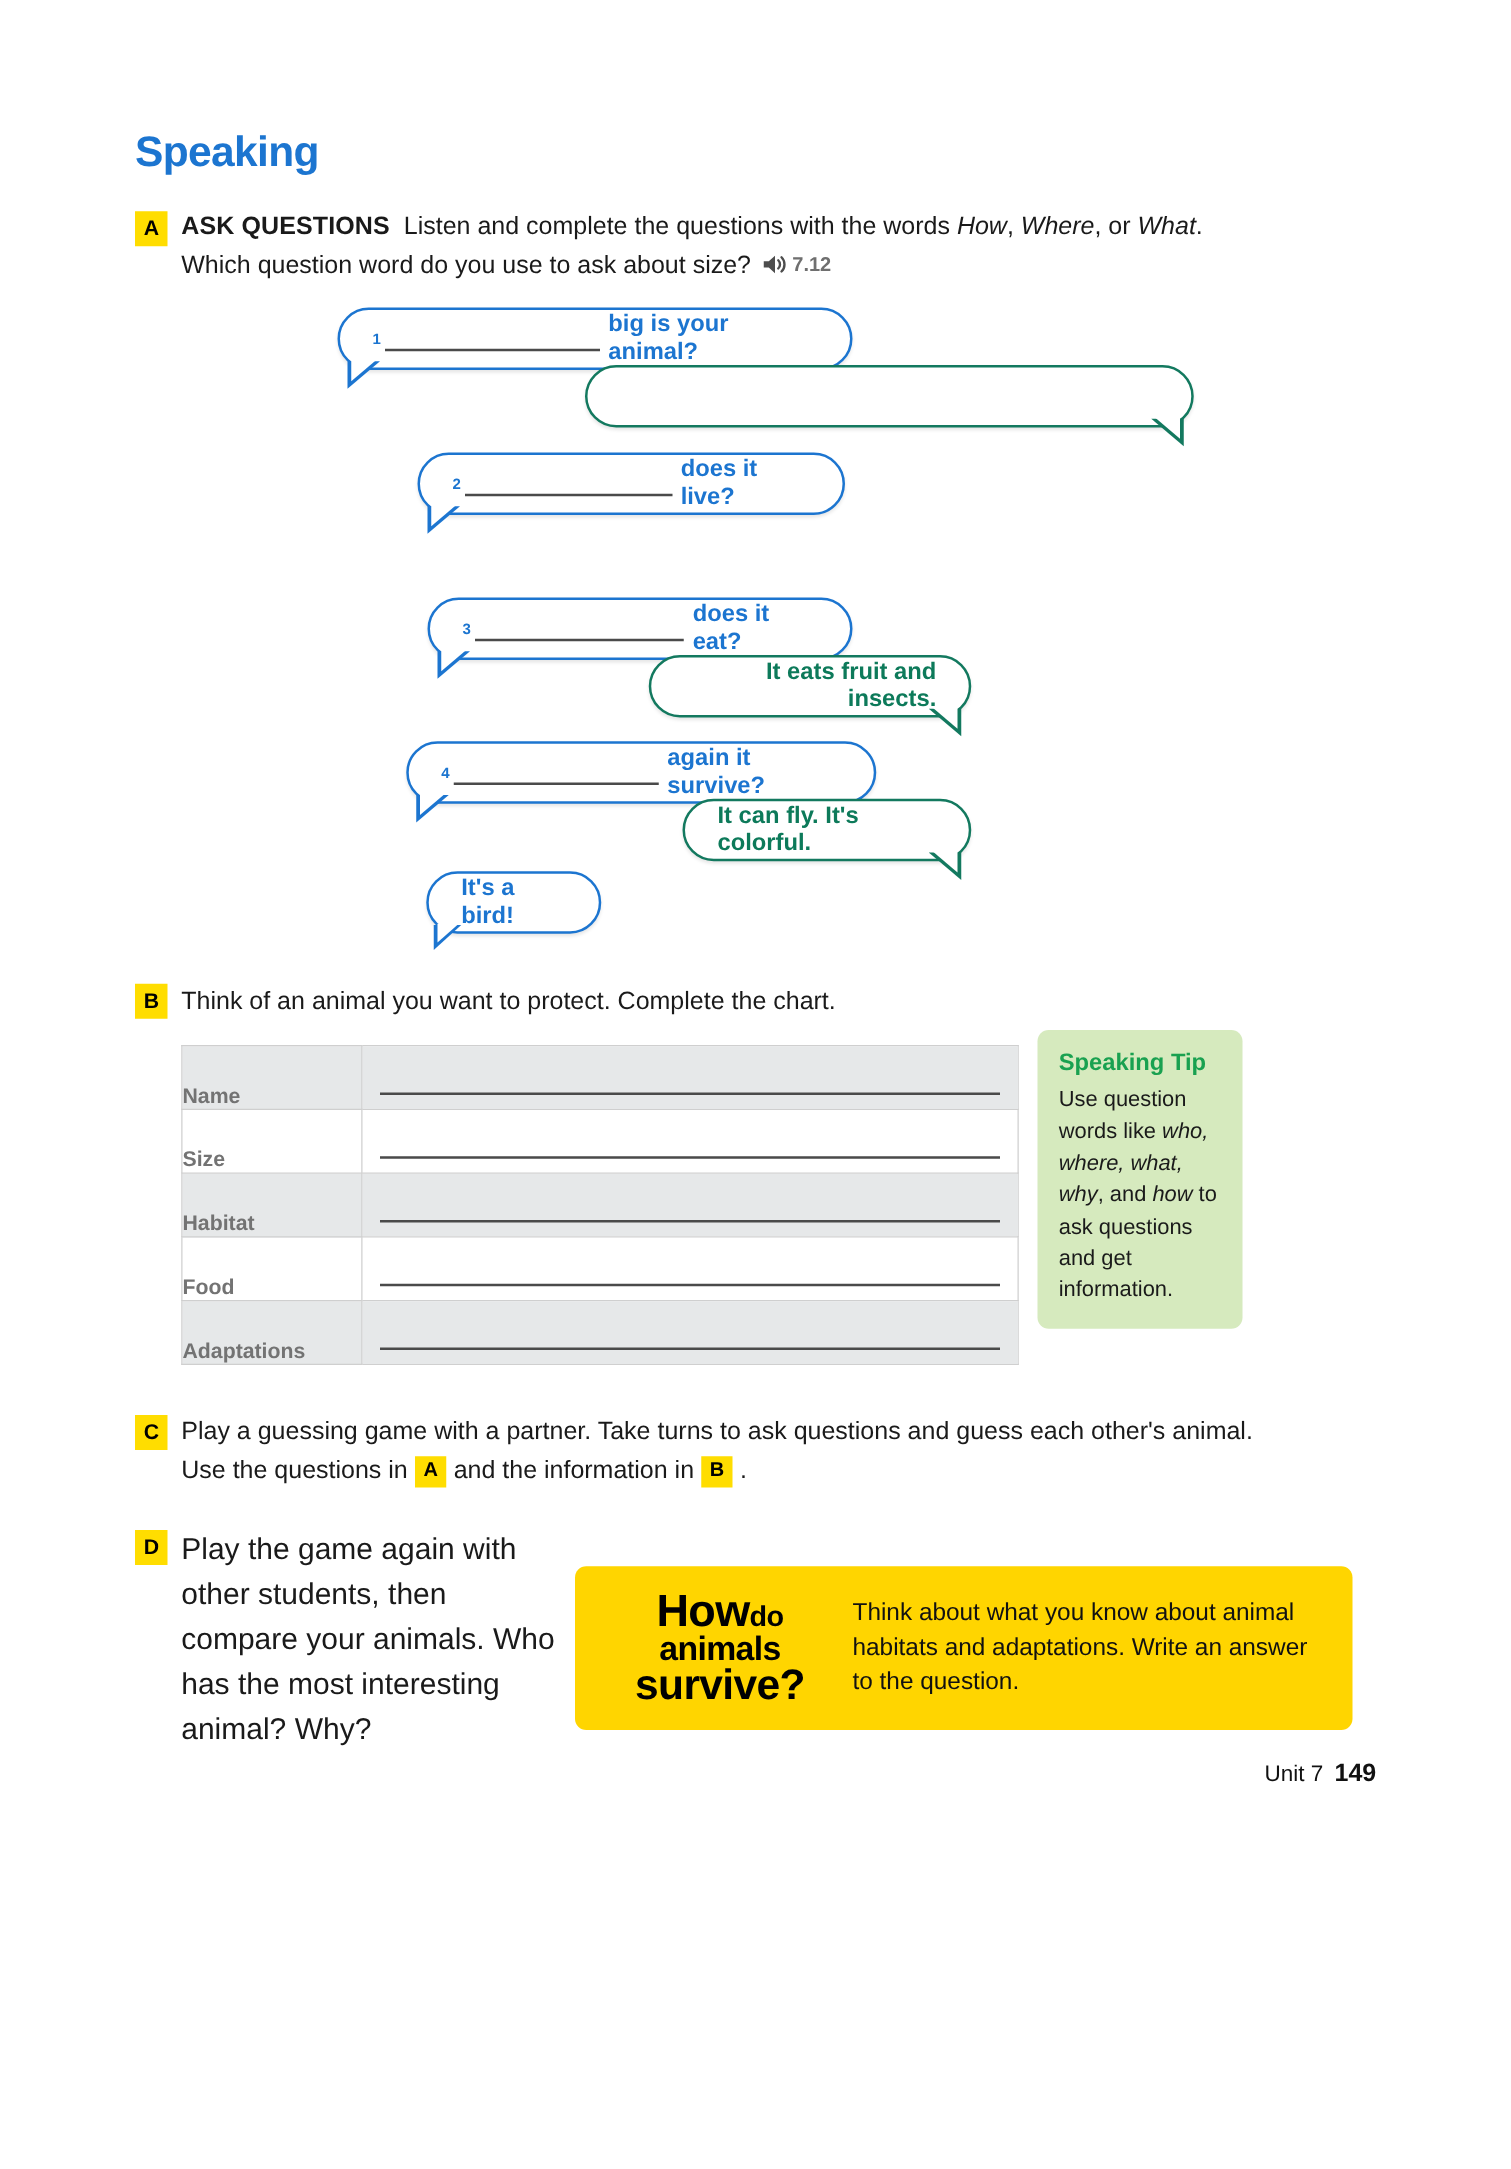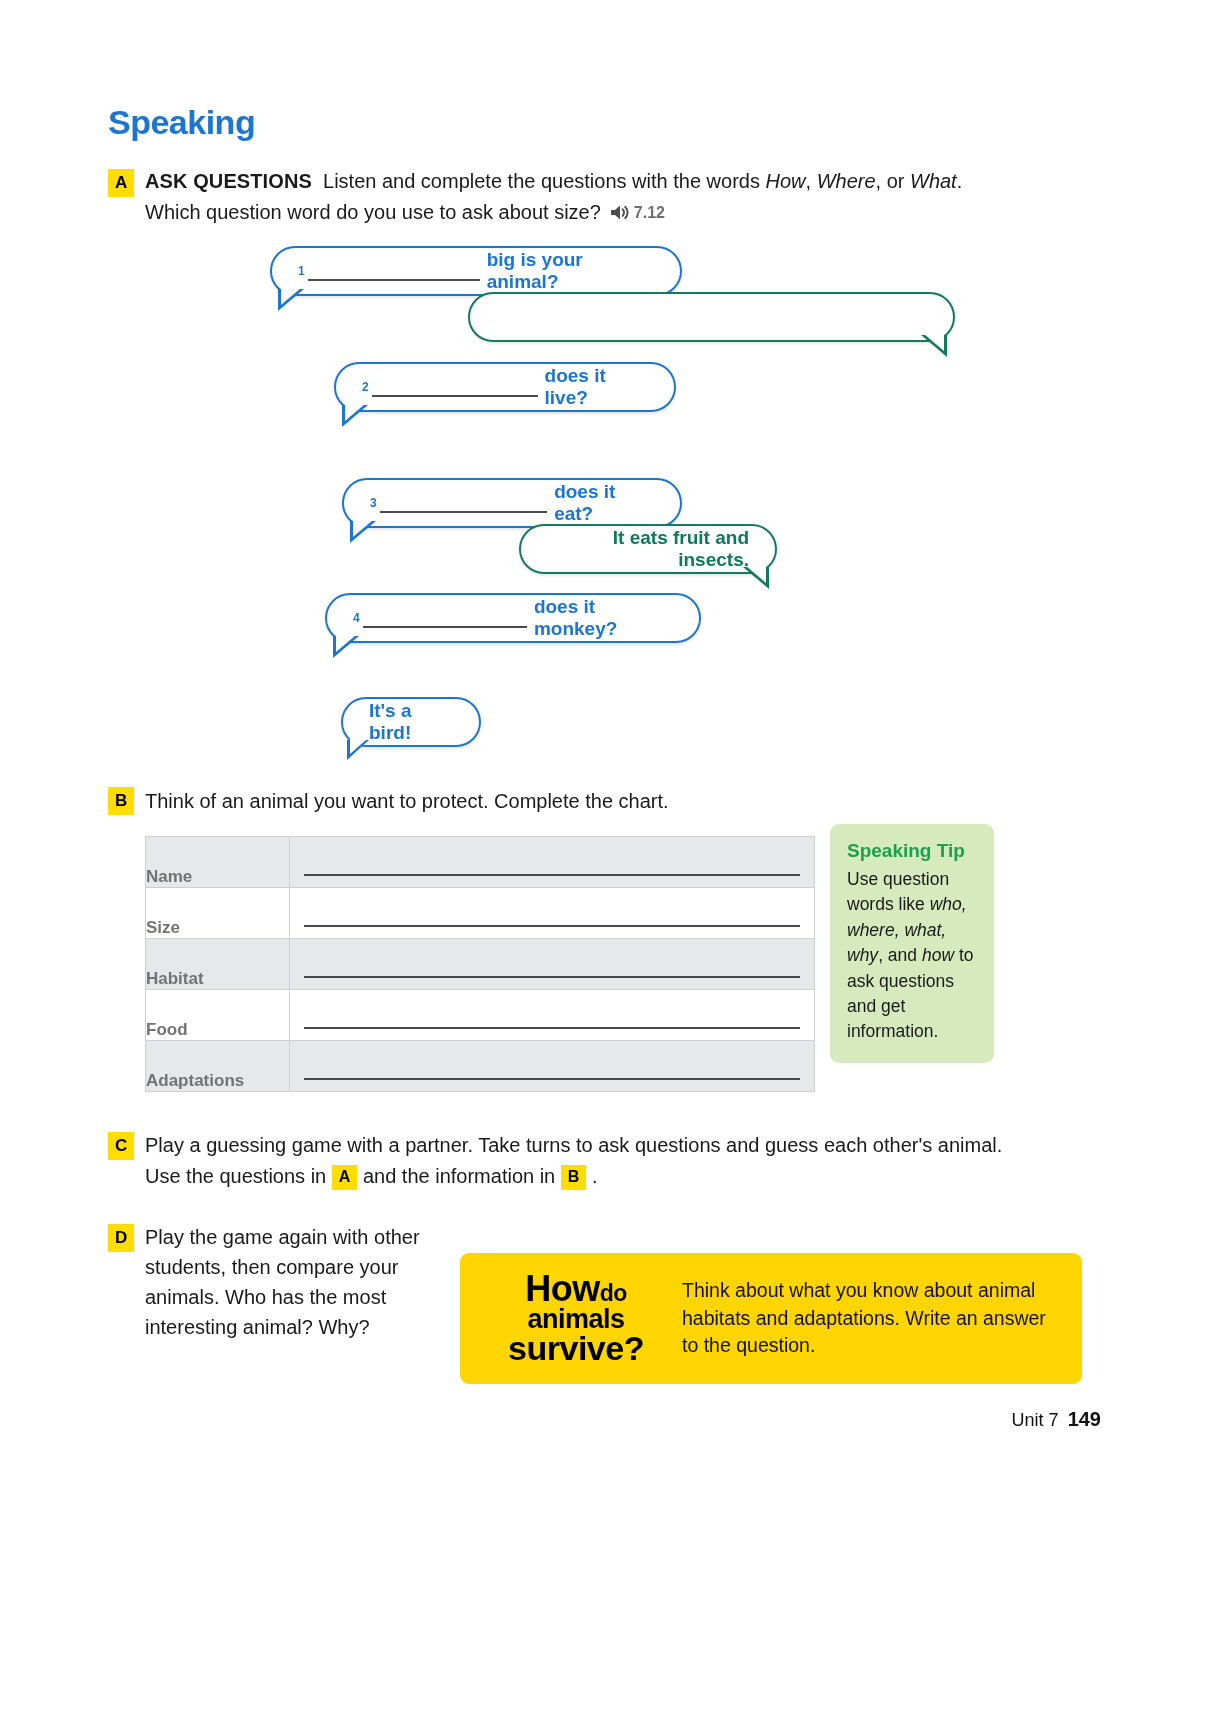--- a/index.html
+++ b/index.html
@@ -110,21 +110,21 @@
   .tip p{margin:0;font-size:17.5px;line-height:1.45;color:#1a1a1a;}
 
   
   .ex-c{position:absolute;left:108px;top:1130px;width:900px;}
   .ex-c .badge{position:absolute;left:0;top:2px;}
   .ex-c .body{margin-left:37px;font-size:20px;line-height:1.55;}
 
   
   .ex-d{position:absolute;left:108px;top:1222px;width:340px;}
   .ex-d .badge{position:absolute;left:0;top:2px;}
-  .ex-d .body{margin-left:37px;font-size:20px;line-height:1.5;}
+  .ex-d .body{margin-left:37px;font-size:24px;line-height:1.5;}
 
   
   .banner{
     position:absolute;left:460px;top:1253px;width:622px;height:131px;
     background:#ffd500;border-radius:9px;box-sizing:border-box;
     display:flex;align-items:center;
   }
   .banner .q-head{
     width:210px;padding-left:22px;box-sizing:border-box;
     color:#000;text-align:center;line-height:0.95;
@@ -199,25 +199,30 @@
 
     <div class="bubble a" style="left:519px;top:524px;width:258px;height:50px;text-align:right;">
       <span>It eats fruit and insects.</span>
       <span class="tail tail-a"></span>
       <span class="tail-a-in"></span>
     </div>
 
     <div class="bubble q" style="left:325px;top:593px;width:376px;height:50px;">
       <span class="sup">4</span>
       <span class="blank" style="width:177px;"></span>
-      <span>does it monkey?</span>
-      <span class="tail tail-q"></span>
-      <span class="tail-q-in"></span>
-    </div>
-
+      <span>again it survive?</span>
+      <span class="tail tail-q"></span>
+      <span class="tail-q-in"></span>
+    </div>
+
+    <div class="bubble a" style="left:546px;top:639px;width:231px;height:50px;">
+      <span>It can fly. It's colorful.</span>
+      <span class="tail tail-a"></span>
+      <span class="tail-a-in"></span>
+    </div>
 
     <div class="bubble q" style="left:341px;top:697px;width:140px;height:50px;justify-content:center;">
       <span>It's a bird!</span>
       <span class="tail tail-q" style="left:4px;bottom:-15px;border-top-width:20px;border-right-width:22px;"></span>
       <span class="tail-q-in" style="left:7px;bottom:-9px;border-top-width:15px;border-right-width:17px;"></span>
     </div>
   </div>
 
   <div class="ex-b">
     <span class="badge">B</span>

